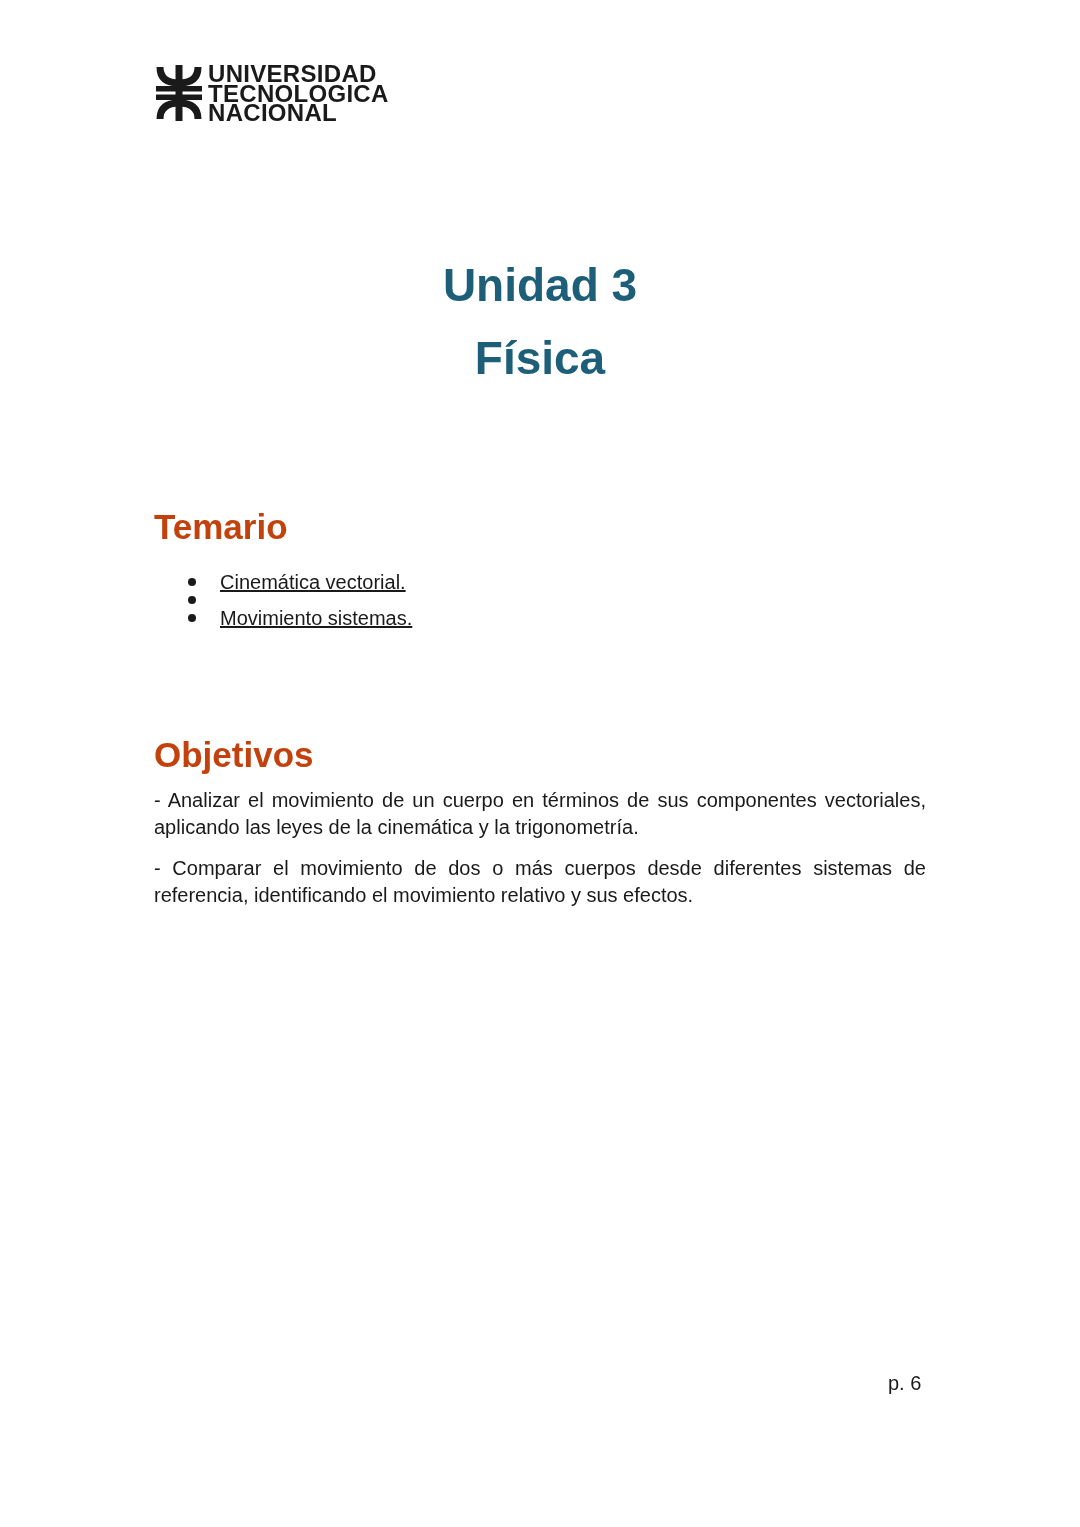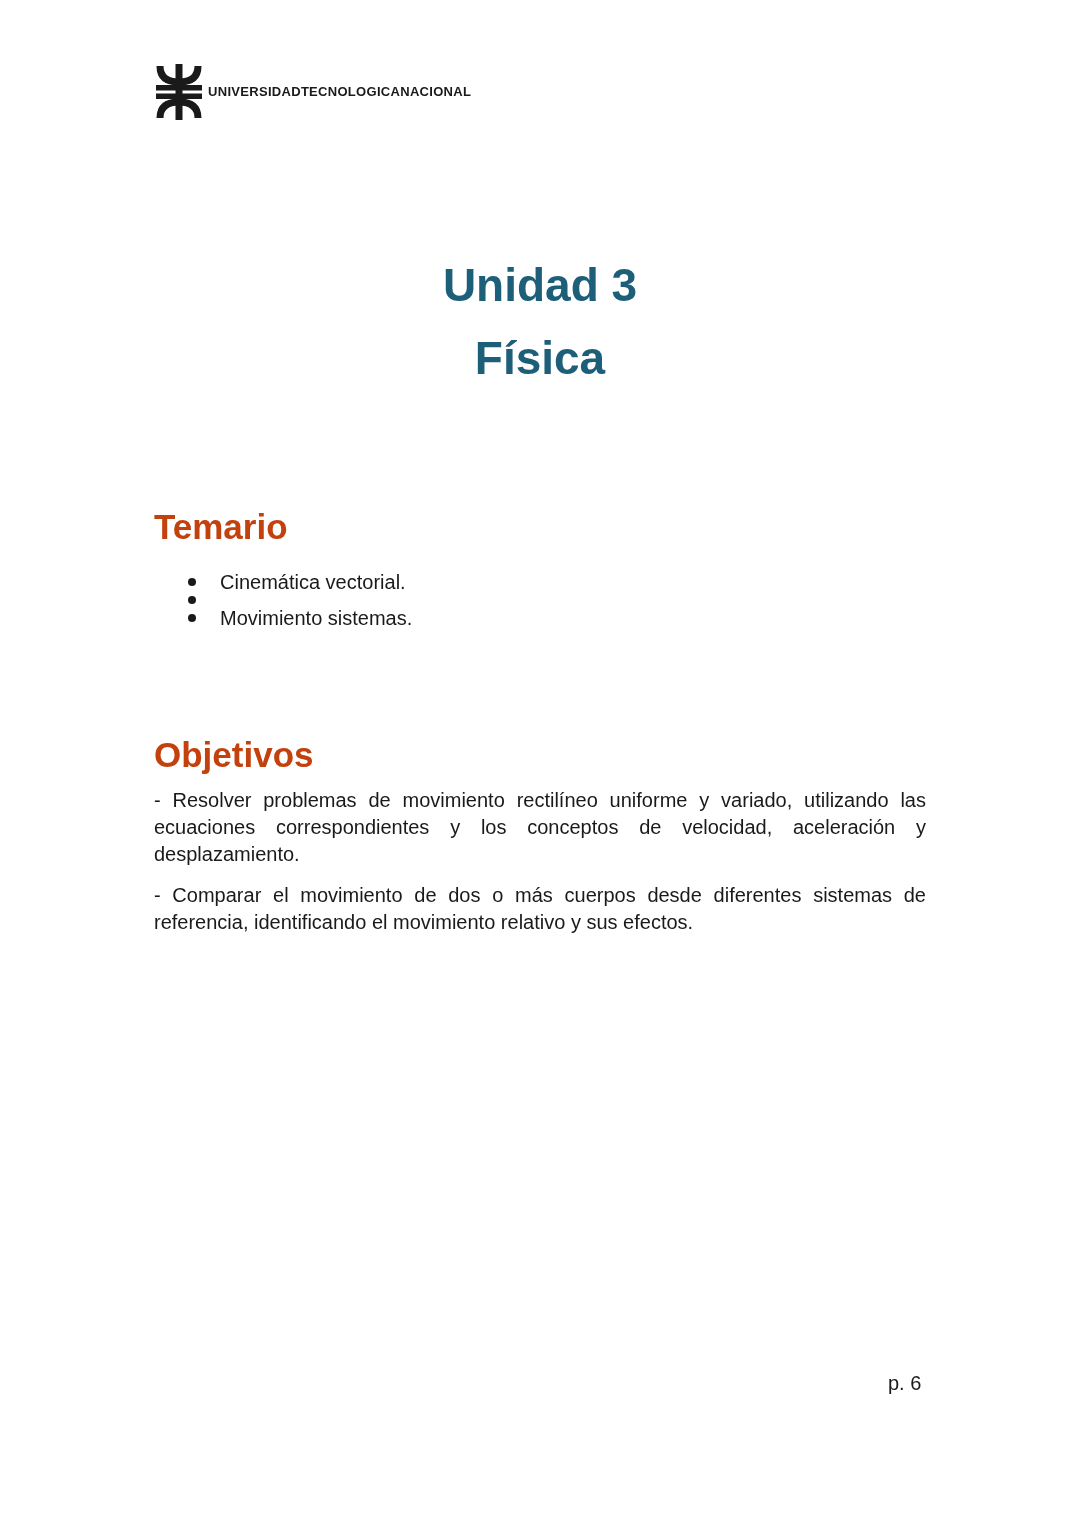--- a/index.html
+++ b/index.html
@@ -22,23 +22,23 @@
       display: flex;
       align-items: center;
     }
     .logo-mark {
       width: 46px;
       height: 56px;
       margin-right: 6px;
     }
     .logo-text {
       display: flex;
-      flex-direction: row;
+      flex-direction: column;
       font-weight: 700;
-      font-size: 13px;
+      font-size: 24px;
       line-height: 19.5px;
       letter-spacing: 0.3px;
       color: #1a1a1a;
     }
     .title-block {
       position: absolute;
       left: 0;
       width: 1080px;
       top: 258px;
       text-align: center;
@@ -62,20 +62,21 @@
 
     .topic-list {
       position: absolute;
       left: 154px;
       top: 568px;
       margin: 0;
       padding: 0;
       list-style: none;
       font-size: 20px;
       line-height: 28px;
+      text-decoration: underline;
     }
     .topic-list li {
       display: flex;
       align-items: center;
     }
     .bullet {
       display: inline-block;
       width: 8px;
       height: 8px;
       border-radius: 50%;
@@ -143,17 +144,17 @@
   </li>
   <li>
     <span class="bullet"></span>
     <span>Movimiento sistemas.</span>
   </li>
 </ul>
 
 <h2 class="section-heading objetivos-heading">Objetivos</h2>
 
 <div class="objectives">
-  <p class="objective">- Resolver problemas de movimiento rectilíneo uniforme y variado, utilizando las ecuaciones correspondientes y los conceptos de velocidad, aceleración y desplazamiento.</p>
+  <p class="objective">- Analizar el movimiento de un cuerpo en términos de sus componentes vectoriales, aplicando las leyes de la cinemática y la trigonometría.</p>
   <p class="objective">- Comparar el movimiento de dos o más cuerpos desde diferentes sistemas de referencia, identificando el movimiento relativo y sus efectos.</p>
 </div>
 
 <div class="page-number">p. 6</div>
 
 </body></html>

